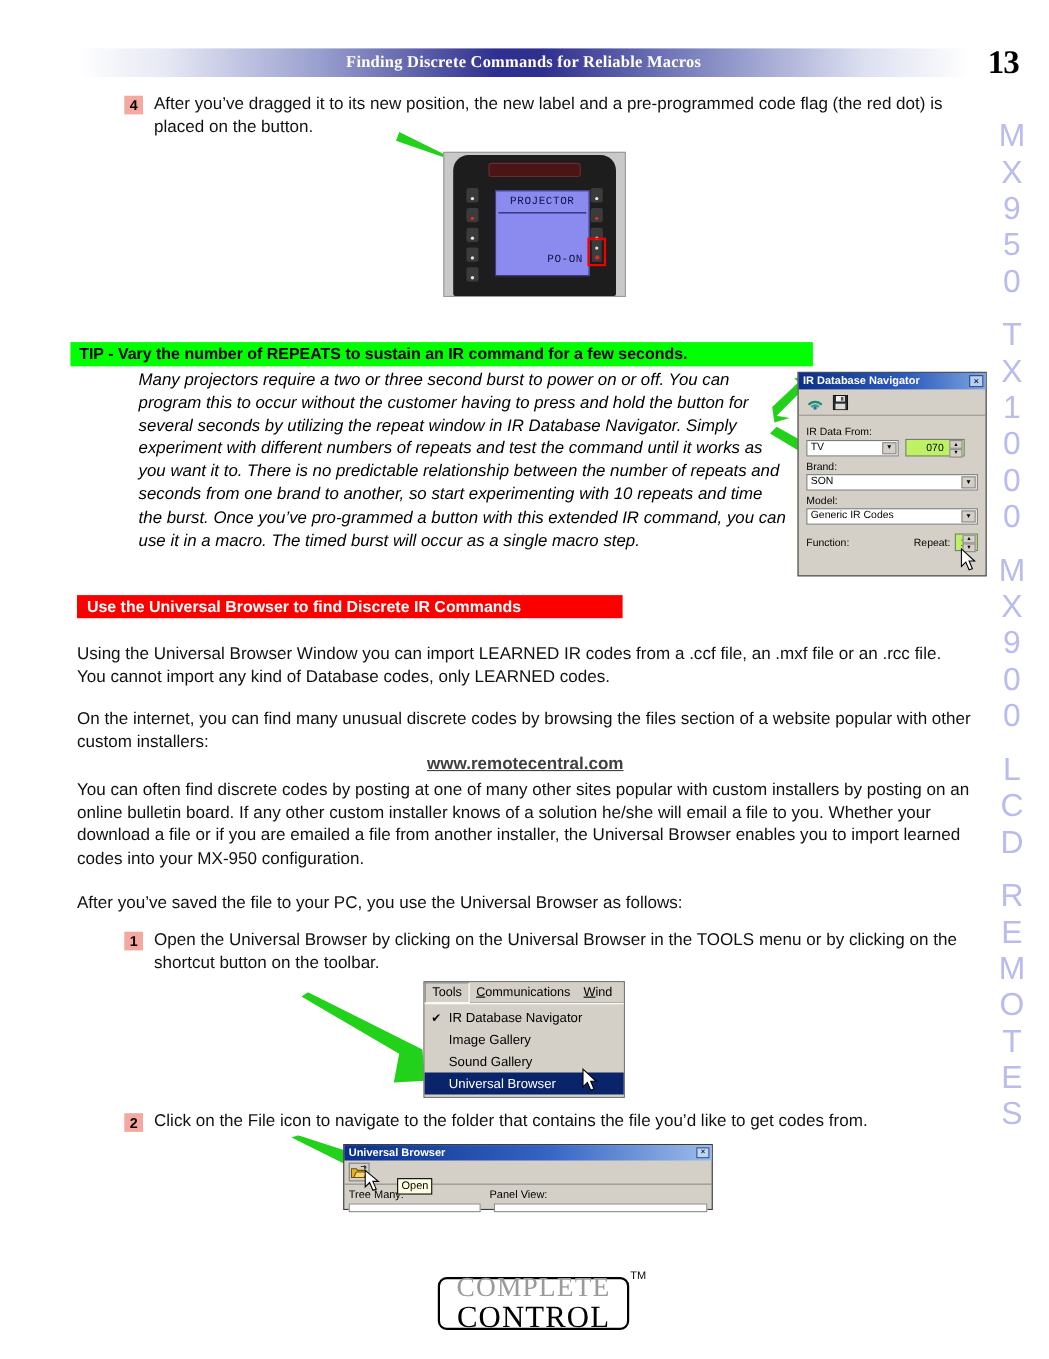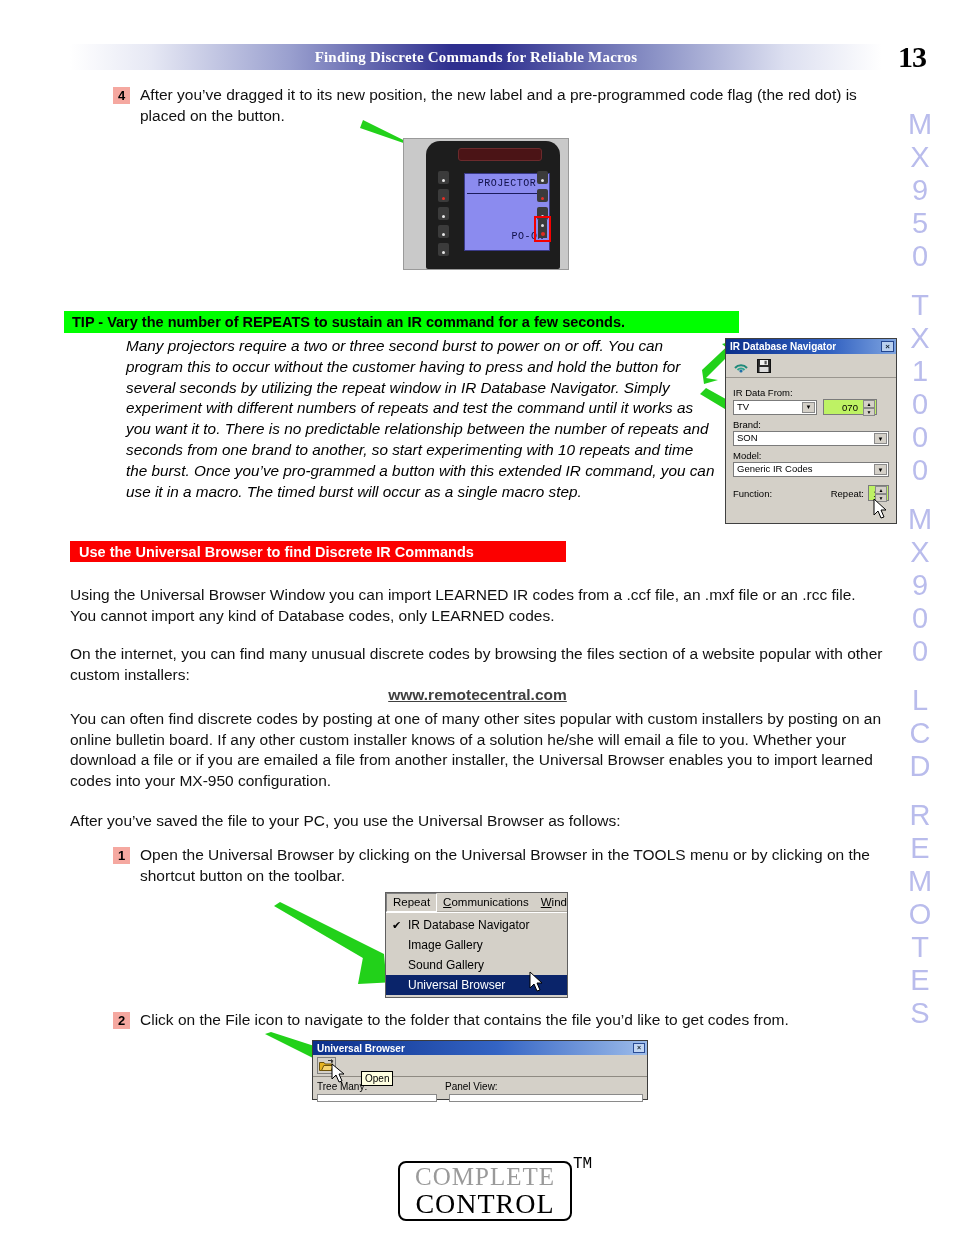--- a/index.html
+++ b/index.html
@@ -138,21 +138,20 @@
     left: 403px; top: 138px;
     width: 166px; height: 132px;
     background: #c9c9c9;
     border: 1px solid #9a9a9a;
   }
   .remote-body {
     position: absolute;
     left: 8px; top: 2px; right: 8px; bottom: 0;
     background: #1d1d1d;
     border-radius: 14px 14px 2px 2px;
-    margin-left: 14px;
   }
   .remote-topbar {
     position: absolute;
     left: 32px; top: 7px; width: 84px; height: 13px;
     background: #4b1416; border-radius: 3px;
     border: 1px solid #6b2a2c;
   }
   .lcd {
     position: absolute;
     left: 38px; top: 32px; width: 86px; height: 78px;
@@ -378,37 +377,37 @@
   .ub-pane2 {
     position: absolute; left: 136px; top: 53px;
     width: 194px; height: 8px;
     border: 1px solid #8a8a8a; background: #fff;
   }
 
   
   .logo {
     position: absolute;
     left: 398px; top: 1161px;
-    width: 174px; height: 60px;
+    width: 174px; height: 48px;
     border: 2px solid #000;
     border-radius: 8px;
     display: flex; flex-direction: column;
     align-items: center; justify-content: center;
     font-family: "Liberation Serif", serif;
   }
   .logo .l1 {
     font-size: 25px; color: #9a9a9a; letter-spacing: 1px; line-height: 26px;
   }
   .logo .l2 {
     font-size: 28px; color: #000; letter-spacing: 1px; line-height: 28px;
   }
   .logo-tm {
     position: absolute;
     left: 573px; top: 1155px;
-    font-size: 16px; font-family: Liberation Mono, monospace;
+    font-size: 10px; font-family: Liberation Sans, sans-serif;
   }
 </style>
 </head>
 <body>
 
 <div class="header-band">
   <span class="header-title">Finding Discrete Commands for Reliable Macros</span>
 </div>
 <div class="page-number">13</div>
 
@@ -596,21 +595,21 @@
   <div class="step-text body-text">Open the Universal Browser by clicking on the Universal Browser in the TOOLS menu or by clicking on the shortcut button on the toolbar.</div>
 </div>
 
 <svg class="arrow" style="left:272px; top:902px;" width="130" height="85">
   <polygon points="2,4 108,66 92,72 114,74 112,52 8,0" fill="#22d11a"></polygon>
   <polygon points="92,50 124,80 86,82" fill="#22d11a"></polygon>
 </svg>
 
 <div class="toolsmenu">
   <div class="menubar">
-    <span class="mi active">Repeat</span>
+    <span class="mi active">Tools</span>
     <span class="mi"><span class="u">C</span>ommunications</span>
     <span class="mi"><span class="u">W</span>ind</span>
   </div>
   <div class="menupanel">
     <div class="menuitem checked">IR Database Navigator</div>
     <div class="menuitem">Image Gallery</div>
     <div class="menuitem">Sound Gallery</div>
     <div class="menuitem sel">Universal Browser</div>
     <svg class="cursor-arrow" style="left:143px; top:58px;" width="16" height="22">
       <polygon points="1,1 1,17 5,13 8,20 11,19 8,12 13,12" fill="#fff" stroke="#000" stroke-width="1"></polygon>

